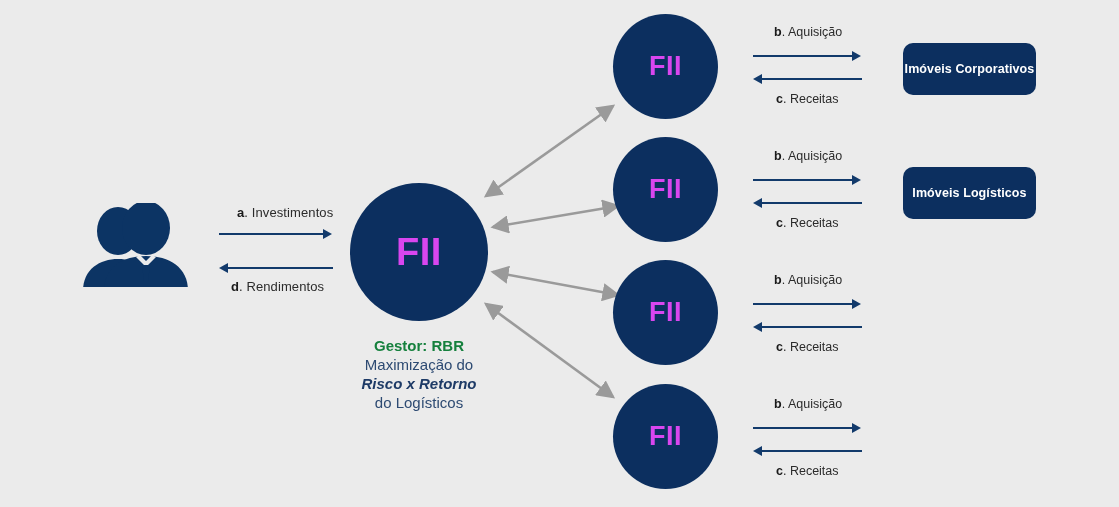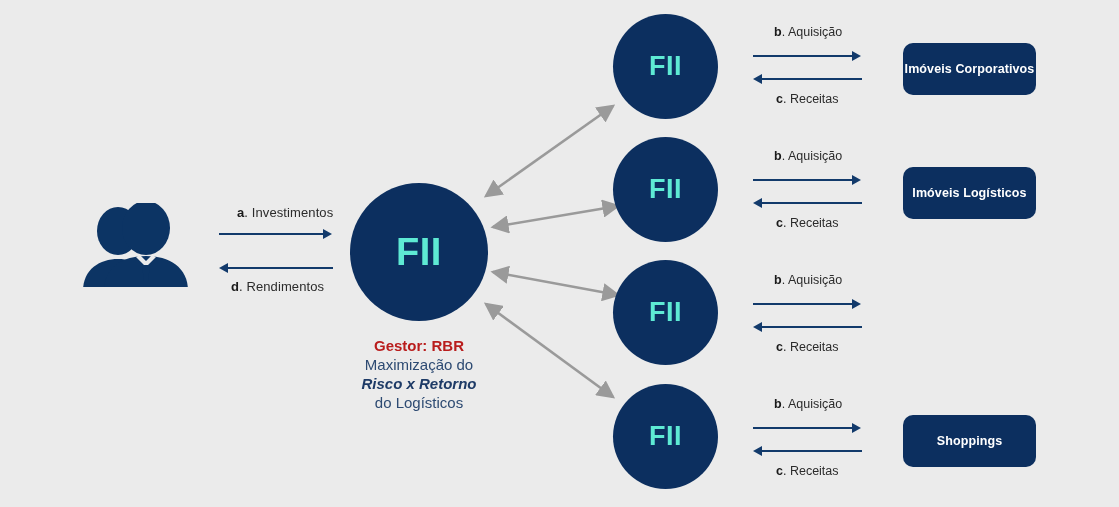--- a/index.html
+++ b/index.html
@@ -50,21 +50,21 @@
   .head-left  { border-right: 9px solid #123a6b; }
 
   
   .fii-circle {
     position: absolute;
     border-radius: 50%;
     background: #0c2f5f;
     display: flex;
     align-items: center;
     justify-content: center;
-    color: #5eead4;
+    color: #d946ef;
     font-weight: bold;
     letter-spacing: .5px;
   }
   #fii-main {
     left: 350px; top: 183px;
     width: 138px; height: 138px;
     font-size: 38px;
   }
   .fii-sat {
     width: 105px; height: 105px;
@@ -80,21 +80,21 @@
   #manager-caption {
     position: absolute;
     left: 329px;
     top: 336px;
     width: 180px;
     text-align: center;
     color: #2d4a72;
     font-size: 15px;
     line-height: 19px;
   }
-  #manager-caption .cap-title { font-weight: bold; color: #b91c1c; }
+  #manager-caption .cap-title { font-weight: bold; color: #15803d; }
   #manager-caption .cap-em { font-weight: bold; font-style: italic; color: #1d3a66; }
 
   
   #connectors {
     position: absolute;
     left: 0; top: 0;
     width: 1119px; height: 507px;
     pointer-events: none;
   }
 
@@ -233,15 +233,14 @@
     <b>b</b><span>. Aquisição</span>
   </div>
   <div class="hline" style="left:753px; top:427px; width:100px;"></div>
   <div class="head-right" style="left:852px; top:423px;"></div>
 
   <div class="hline" style="left:762px; top:450px; width:100px;"></div>
   <div class="head-left" style="left:753px; top:446px;"></div>
   <div class="row-label" style="left:776px; top:464px;">
     <b>c</b><span>. Receitas</span>
   </div>
-  <div class="pill" id="pill-4">Shoppings</div>
 
 </div>
 
 </body></html>

